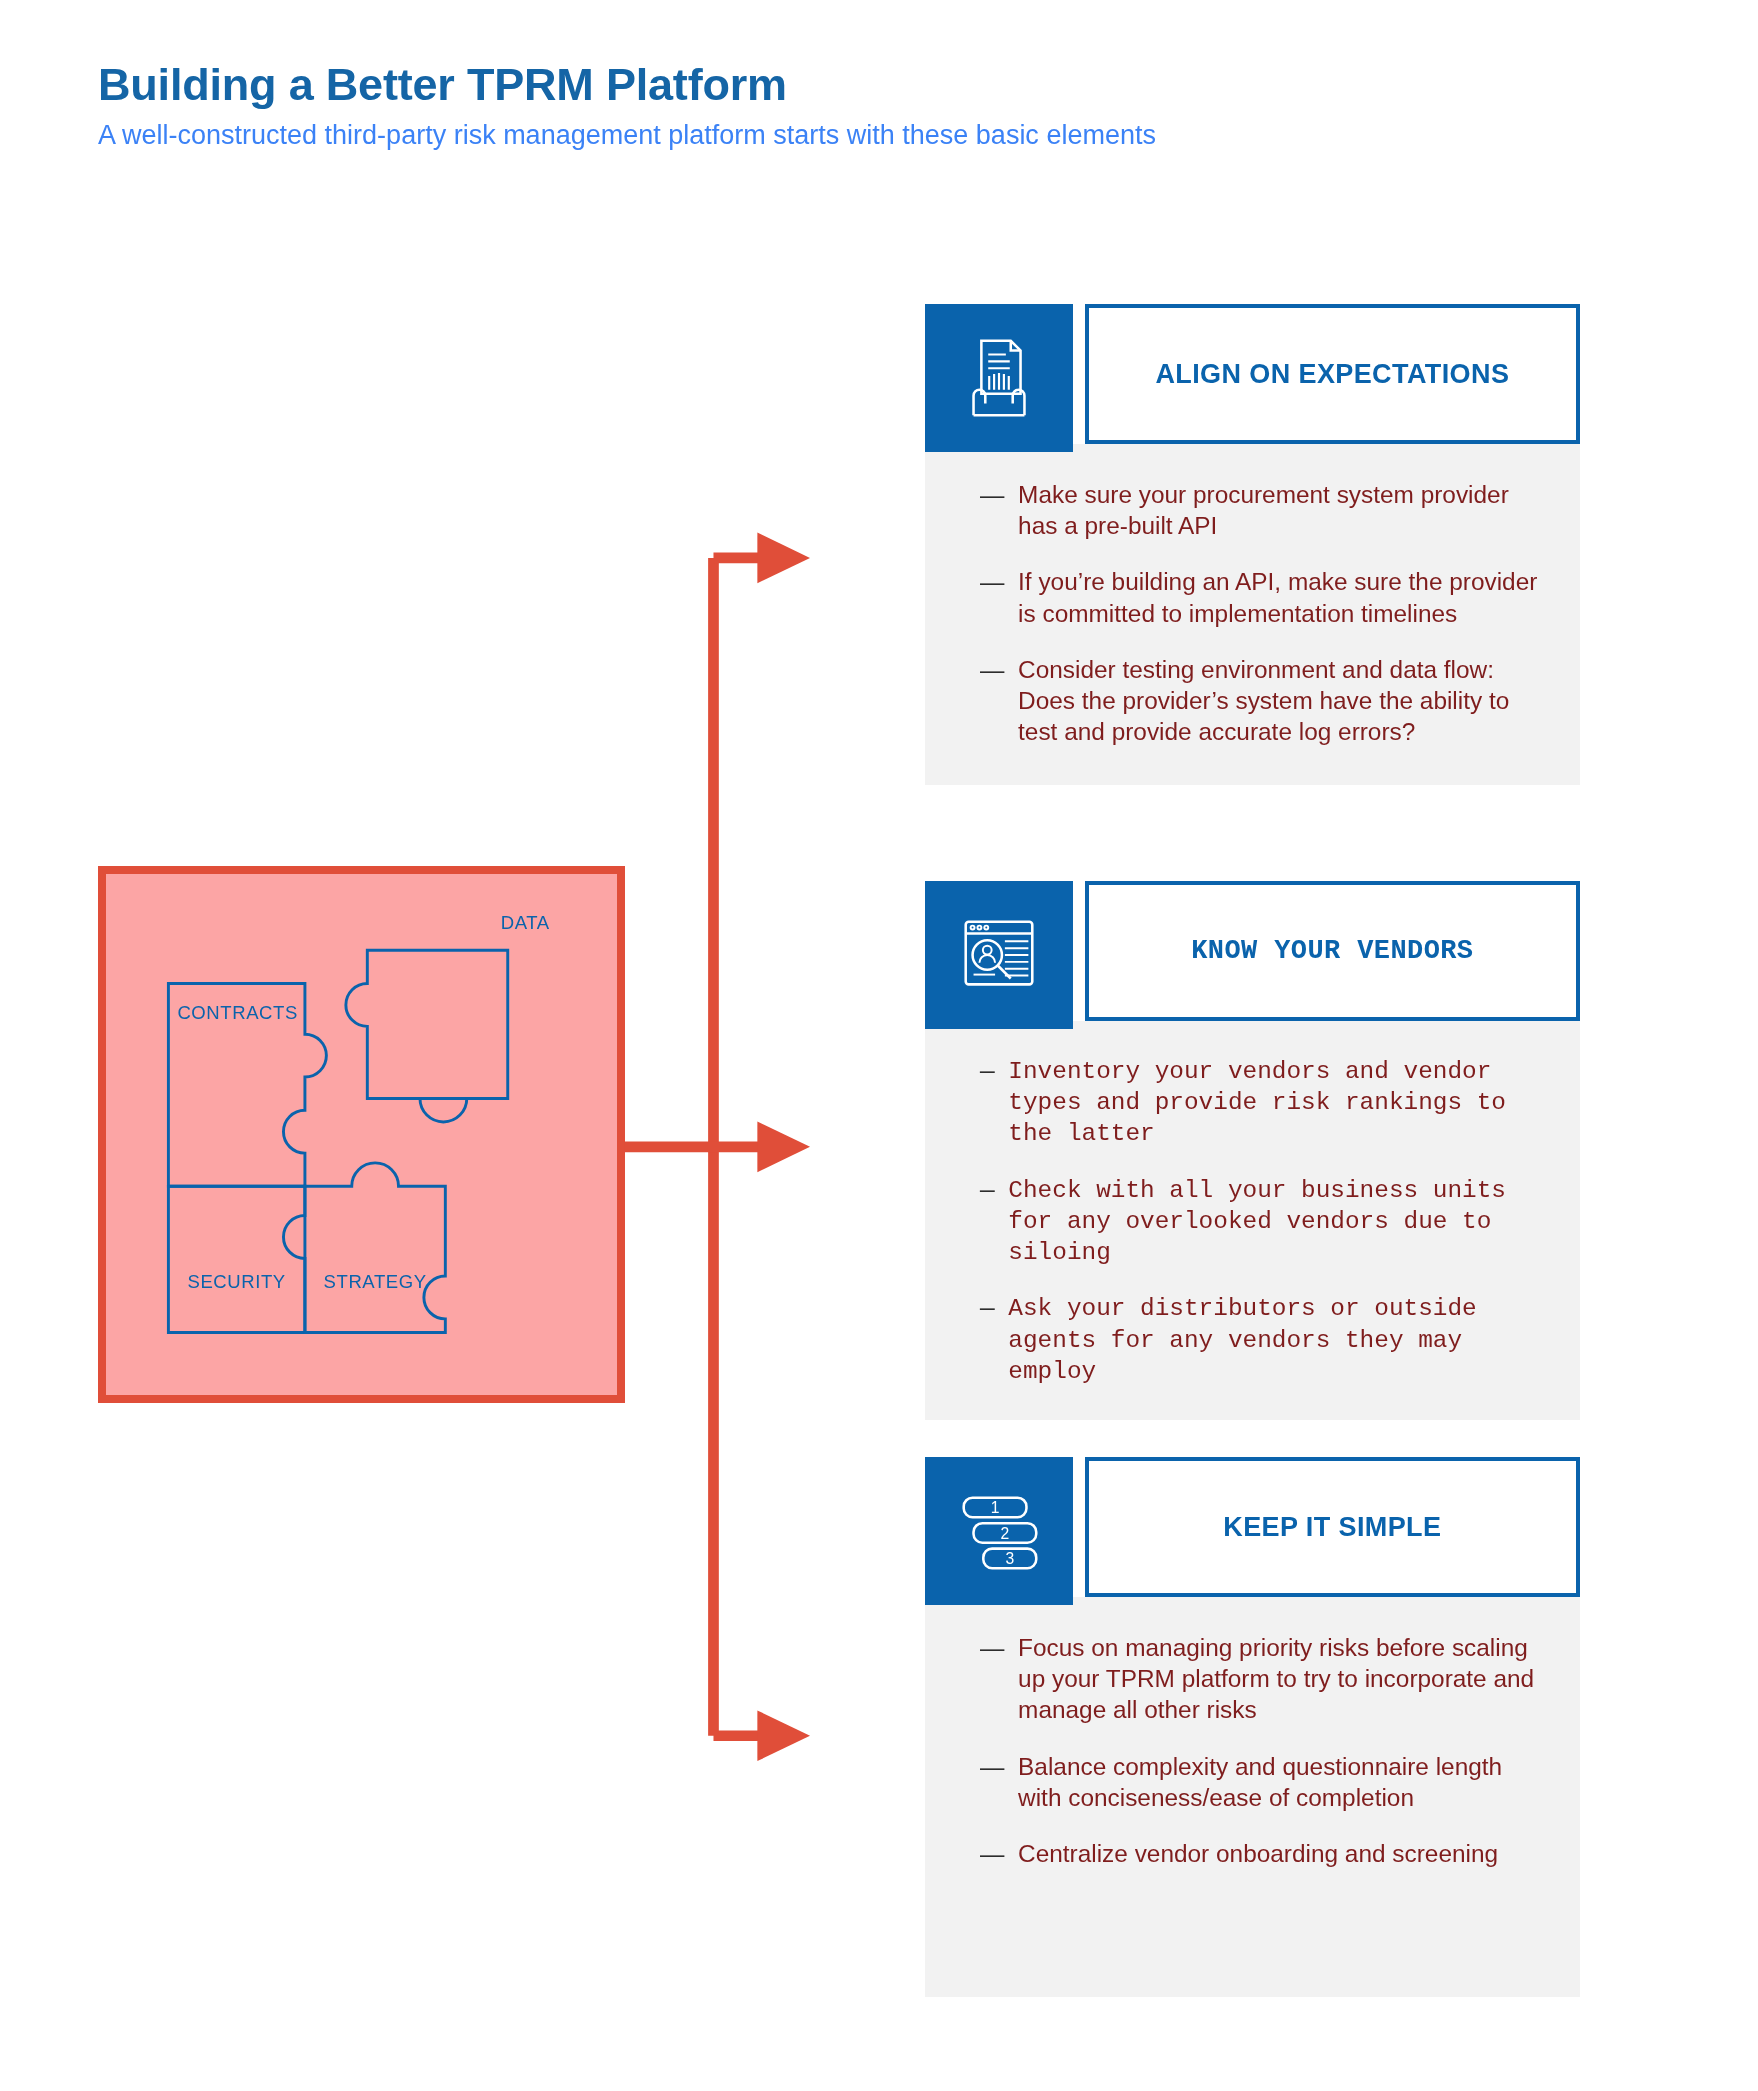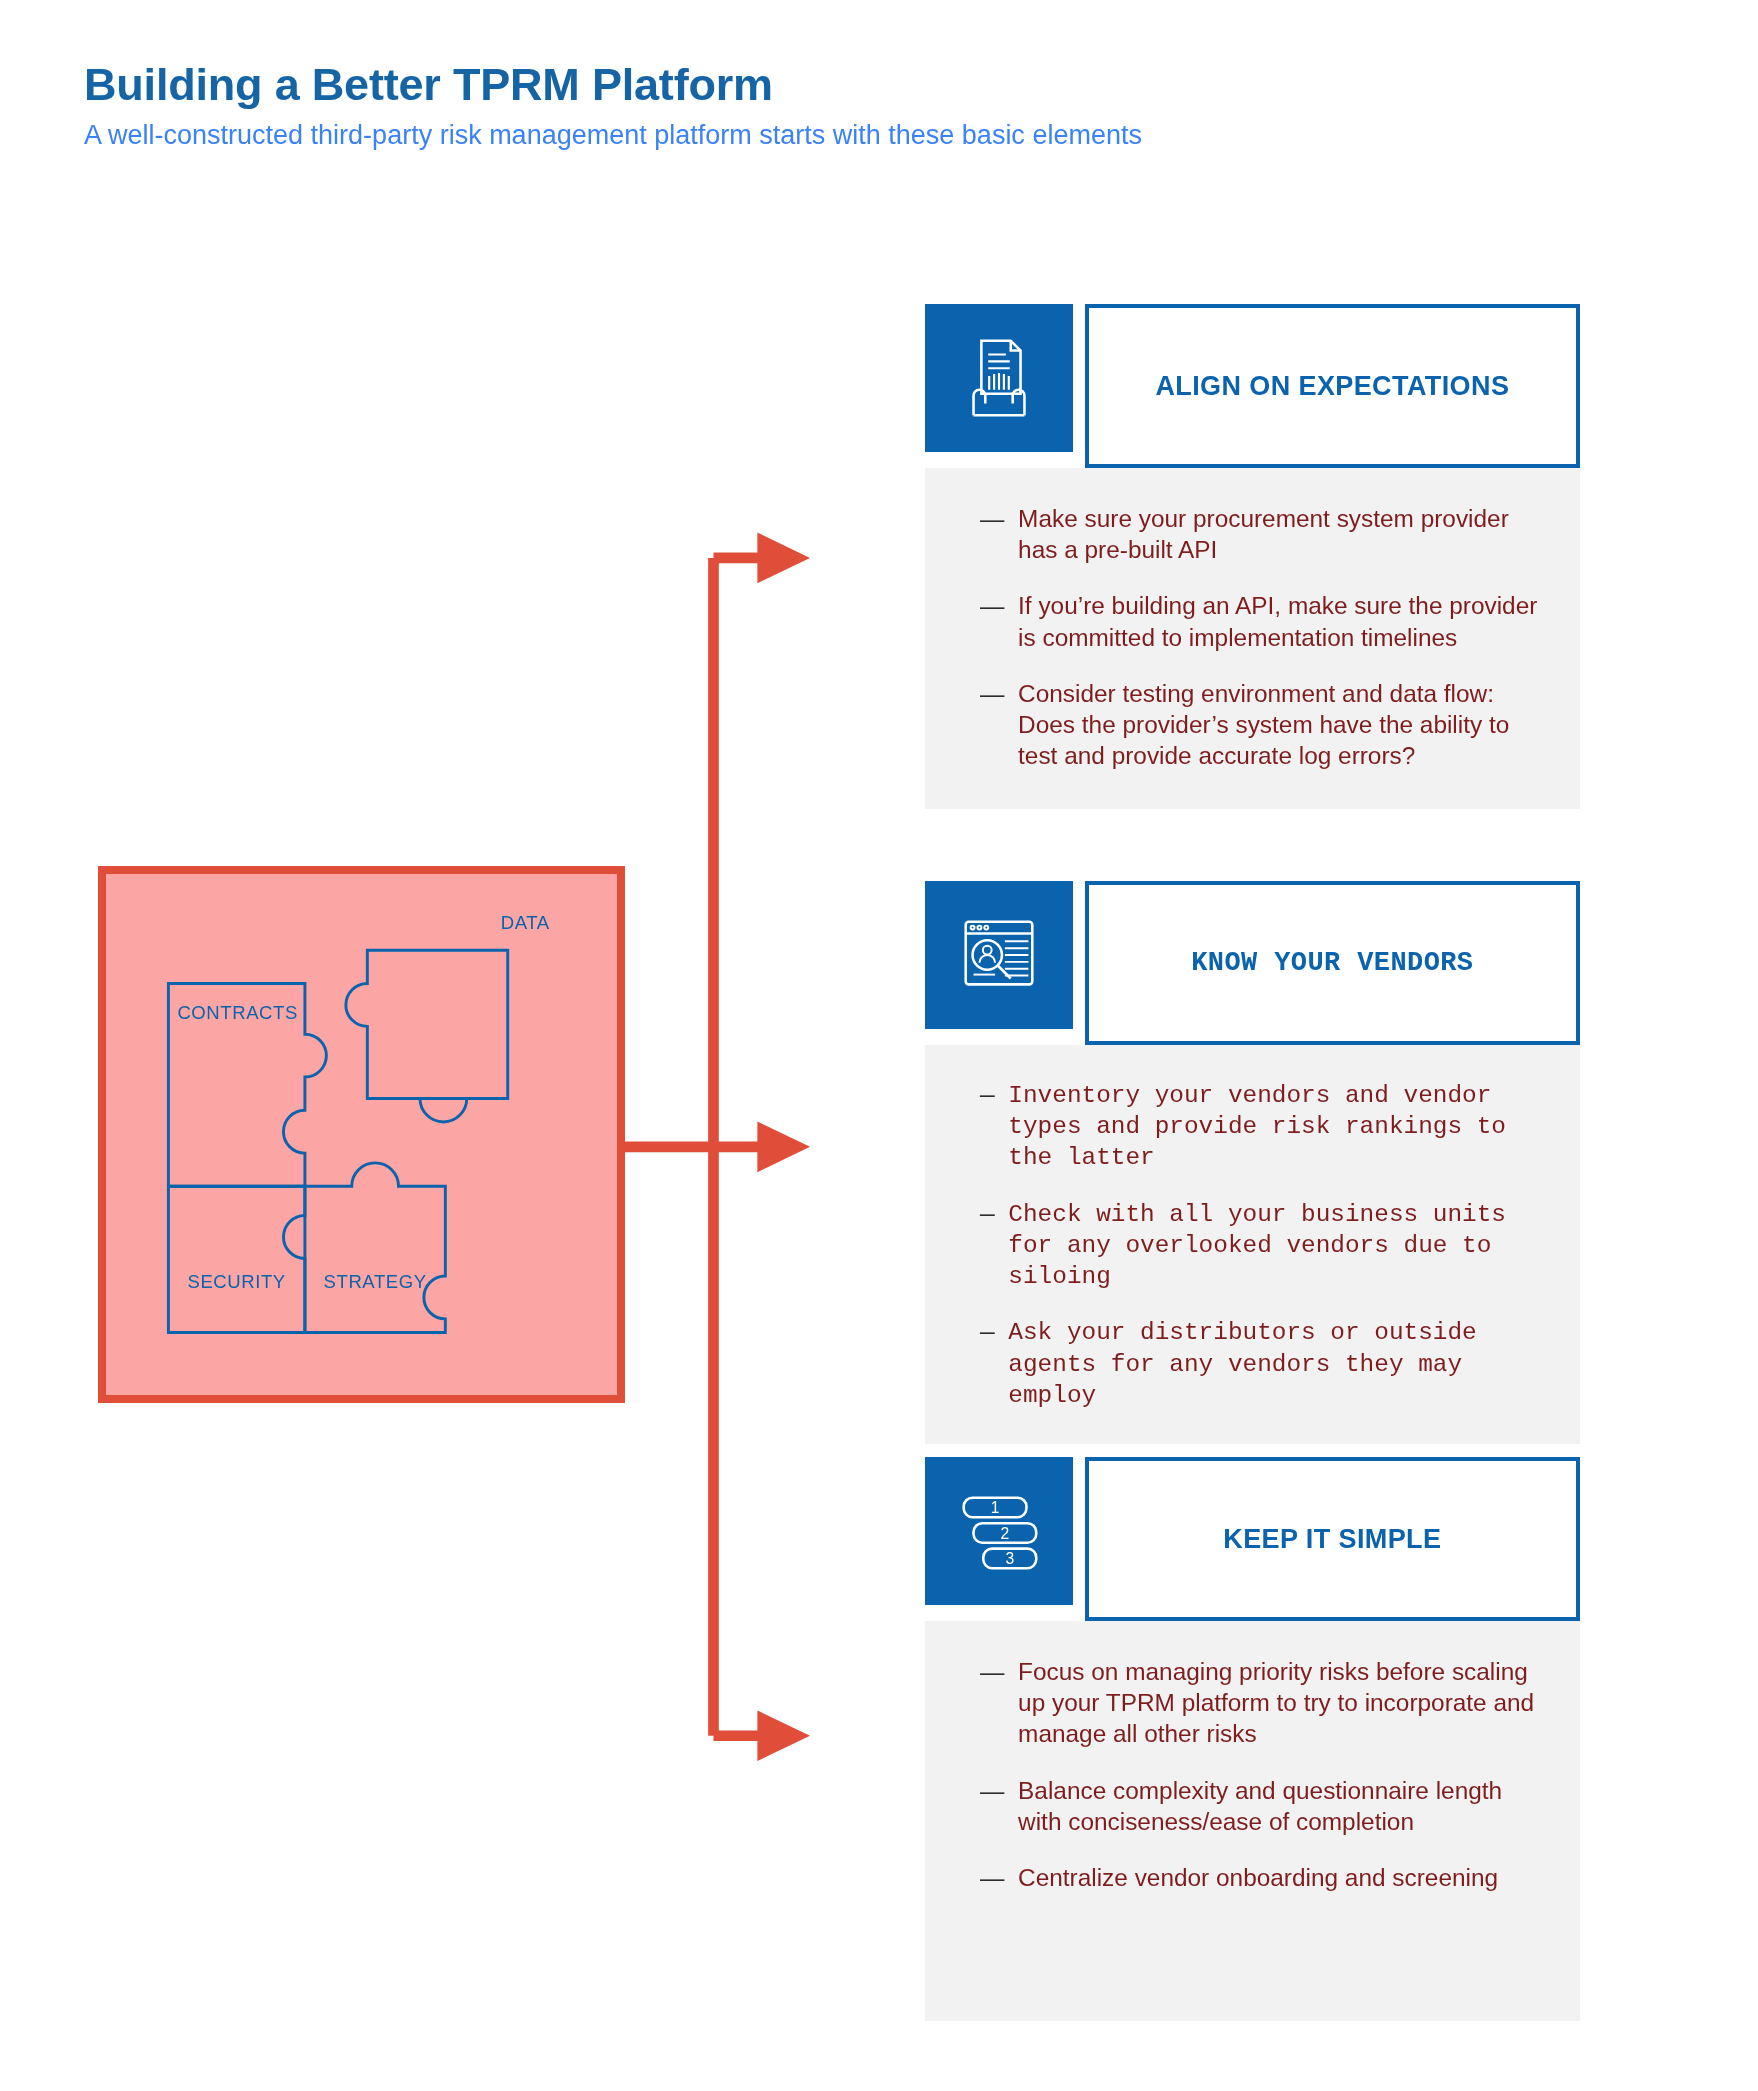--- a/index.html
+++ b/index.html
@@ -12,21 +12,21 @@
     height: 2092px;
     position: relative;
     font-family: "Liberation Sans", sans-serif;
     color: #2d2d2d;
     overflow: hidden;
   }
 
   
   .header {
     position: absolute;
-    left: 84px;
+    left: 98px;
     top: 60px;
     width: 1560px;
   }
   .title {
     font-size: 45px;
     font-weight: bold;
     color: #1565a6;
     letter-spacing: -0.2px;
     margin: 0 0 9.8px 0;
     line-height: 1.1;
@@ -67,21 +67,21 @@
 
   
   .section {
     position: absolute;
     left: 925px;
     width: 655px;
   }
   .section-head {
     display: flex;
     align-items: stretch;
-    height: 164px;
+    height: 140px;
   }
   .icon-box {
     width: 148px;
     height: 148px;
     background: #0a63ac;
     display: flex;
     align-items: center;
     justify-content: center;
     flex: none;
     box-sizing: border-box;

